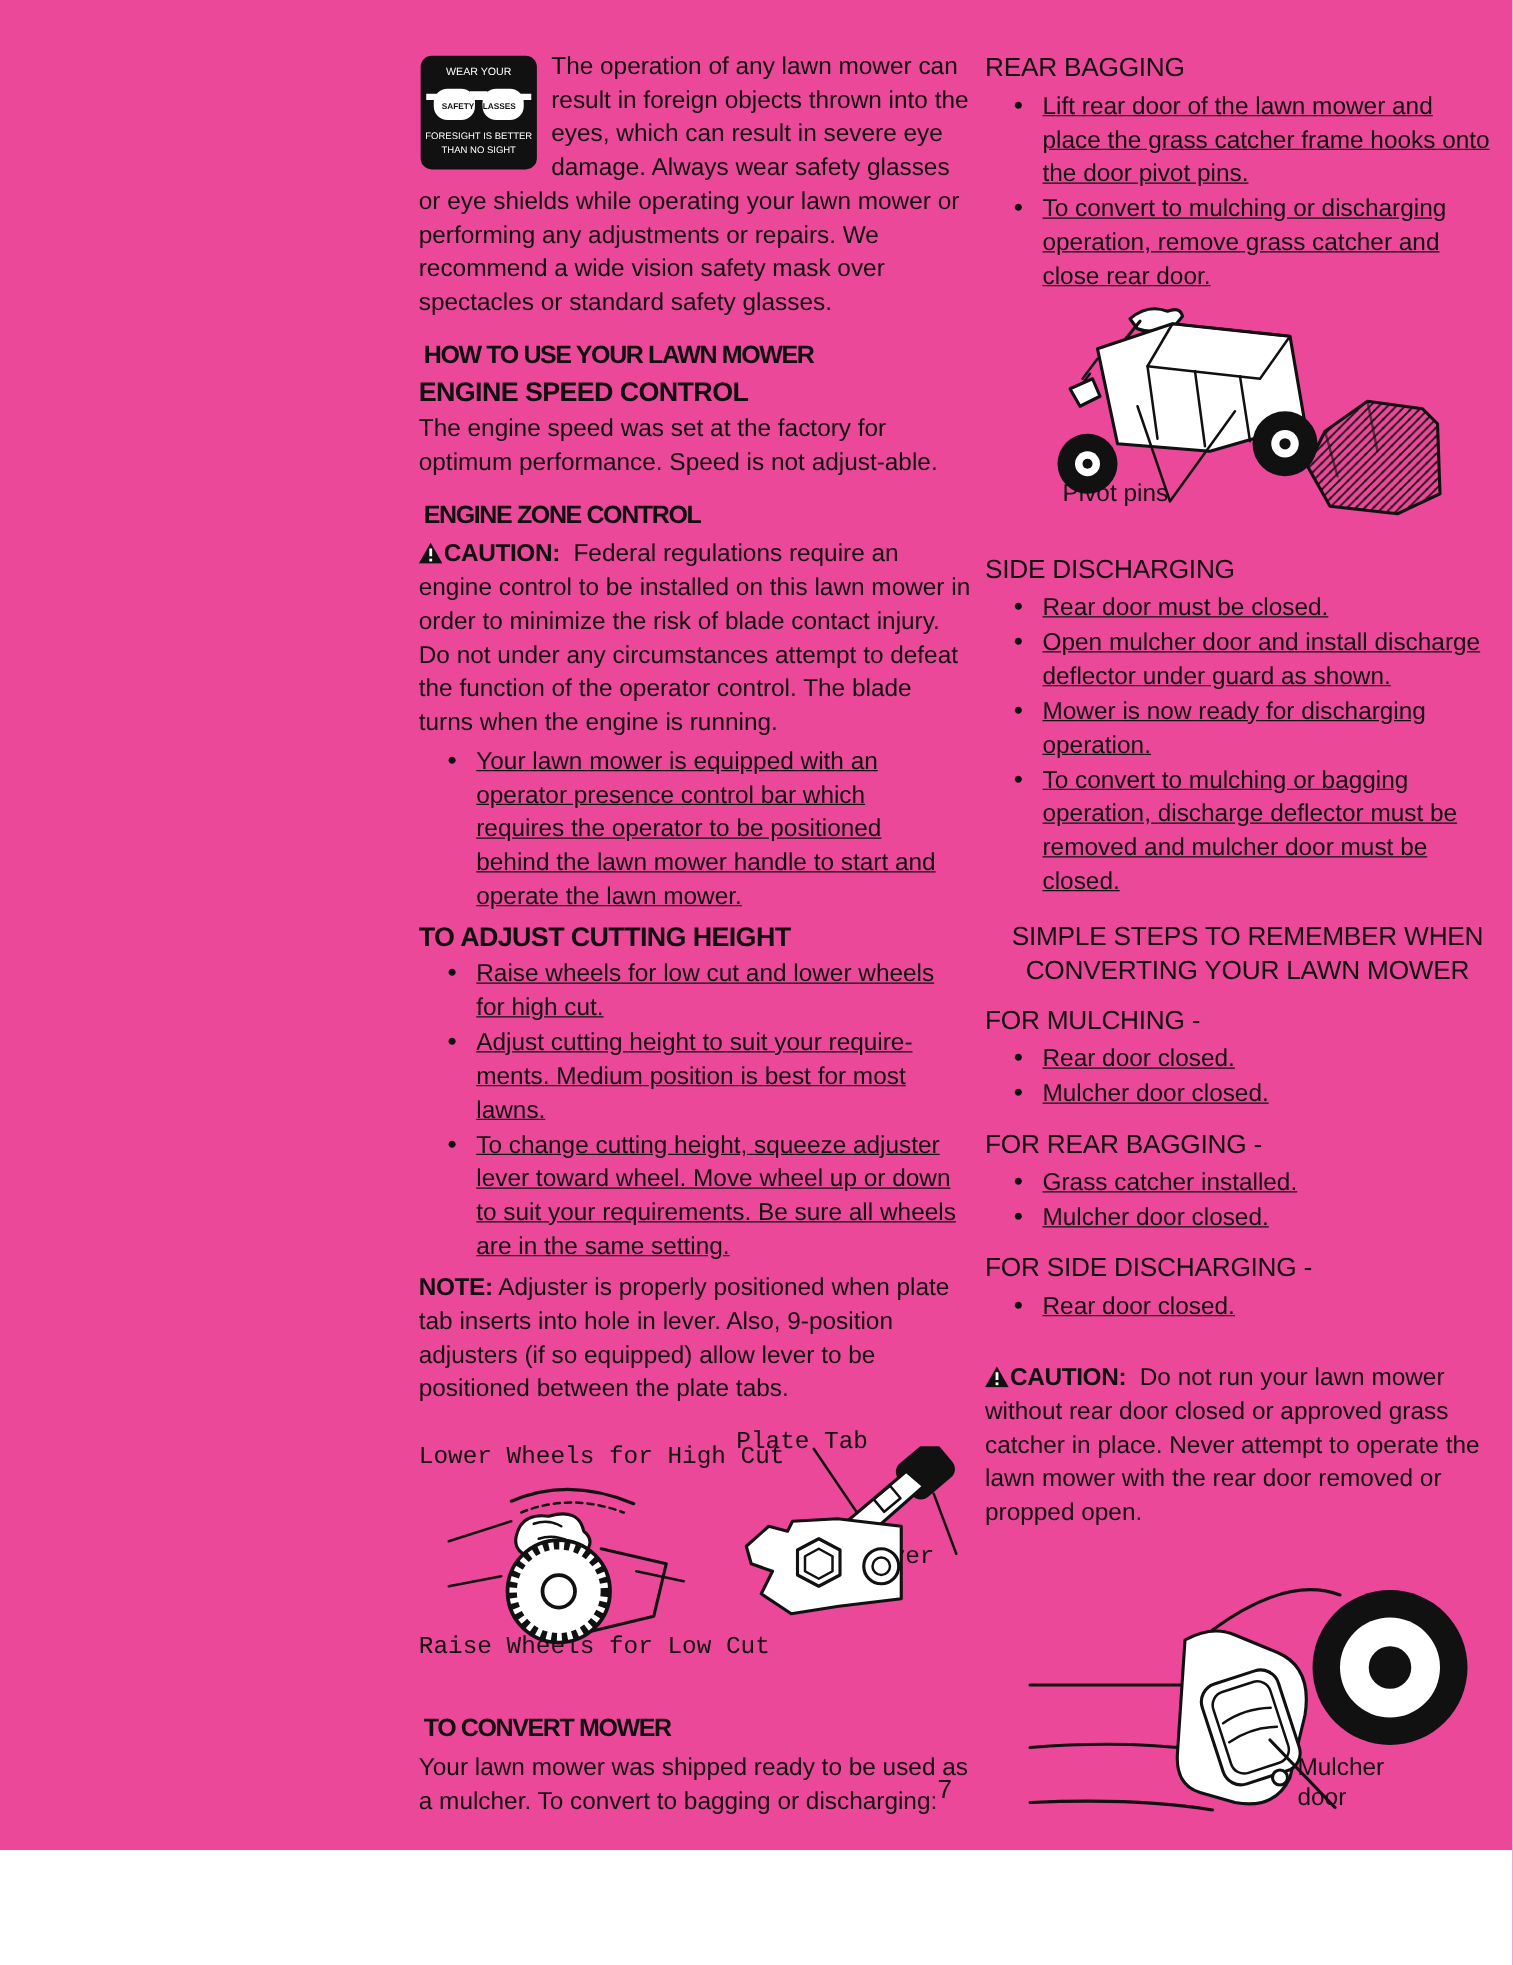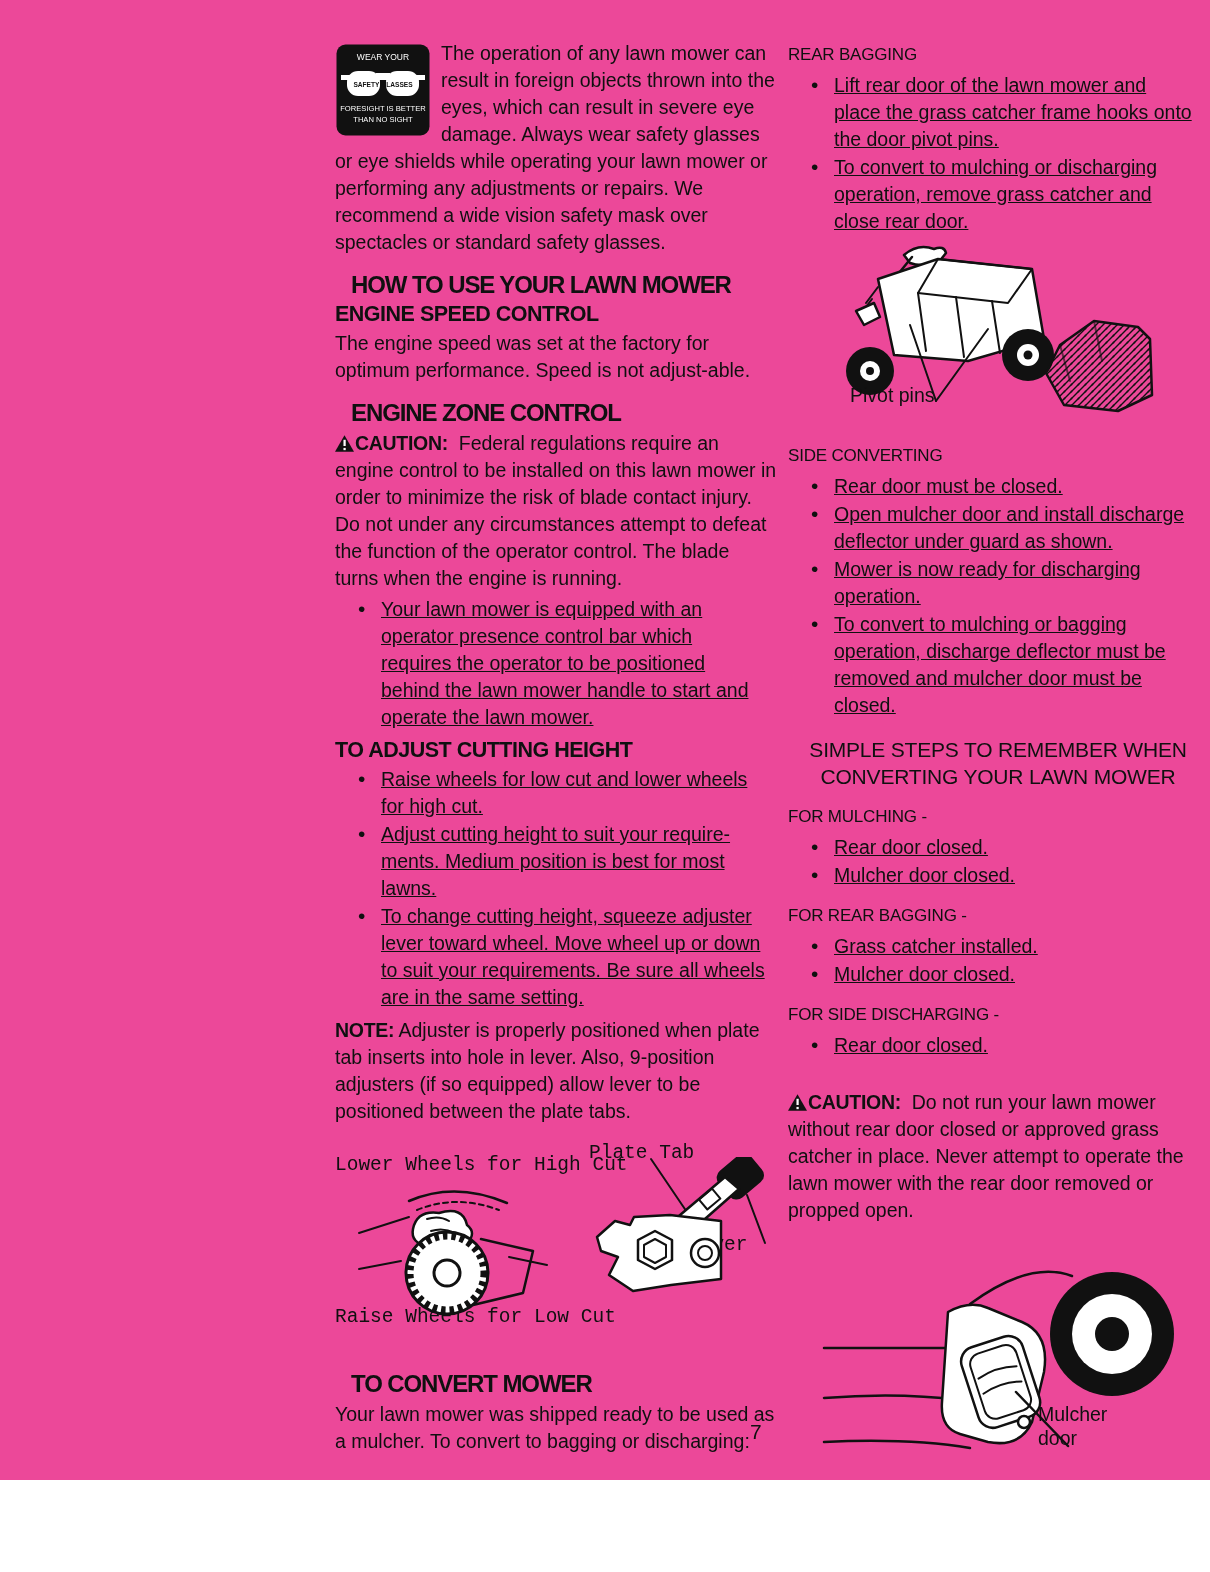--- a/index.html
+++ b/index.html
@@ -5,25 +5,25 @@
   html,body { margin:0; padding:0; background:#ffffff; }
   .page {
     position:relative; width:1210px; height:1480px; background:#ec4899;
     color:#101010; font-family:"Liberation Sans", sans-serif;
     font-size:19.5px; line-height:27px; overflow:hidden;
   }
   .col { position:absolute; }
   .left-col  { left:335px; top:40px;  width:442px; }
   .right-col { left:788px; top:42px;  width:420px; }
 
-  .h1 { font-size:24px; line-height:29px; font-weight:bold; letter-spacing:-1.1px; margin:14px 16px 2px; }
+  .h1 { font-size:20px; line-height:29px; font-weight:bold; letter-spacing:-1.1px; margin:14px 4px 2px; }
   .h1.no-gap { margin-bottom:0; }
   .h2 { font-size:21.5px; line-height:26px; font-weight:bold; letter-spacing:-0.5px; margin:13px 0 3px; }
   .h2.stacked { margin-top:2px; }
-  .h-plain { font-size:17px; line-height:26px; font-weight:normal; letter-spacing:-0.2px; margin:0 0 4px; }
+  .h-plain { font-size:21px; line-height:26px; font-weight:normal; letter-spacing:-0.2px; margin:0 0 4px; }
   .h-plain.mt { margin-top:14px; }
   .center-head { text-align:center; font-size:21px; line-height:27px; margin:17px 18px 10px; letter-spacing:-0.2px; }
 
   p.body { margin:3px 0 10px; }
   p.tight { margin:3px 0 4px; }
 
   ul.bullets { list-style:none; margin:2px 0 6px; padding:0; }
   ul.bullets li { position:relative; padding-left:34px; margin:1px 12px;text-decoration:underline; }
   ul.bullets li::before { content:"\2022"; position:absolute; left:11px; top:-1px; font-size:21px; }
 
@@ -161,21 +161,21 @@
           <circle cx="212" cy="114" r="11" fill="#fff"></circle>
           <circle cx="212" cy="114" r="4.5" fill="#111"></circle>
         <line class="ln2" x1="120" y1="160" x2="94" y2="84"></line>
         <line class="ln2" x1="120" y1="160" x2="172" y2="88"></line>
         <polygon points="244,104 278,80 322,86 334,98 336,154 302,170 248,164 230,132" fill="url(#bagHatch)" stroke="#111" stroke-width="2.5" stroke-linejoin="round"></polygon>
         <path class="ln2" d="M244 104 L254 140 M278 80 L286 120" stroke-opacity="0.6"></path>
       </svg>
       <div class="fig-label" style="left:62px; top:142px">Pivot pins</div>
     </div>
 
-    <div class="h-plain mt">SIDE CONVERTING</div>
+    <div class="h-plain mt">SIDE DISCHARGING</div>
     <ul class="bullets">
       <li>Rear door must be closed.</li>
       <li>Open mulcher door and install discharge deflector under guard as shown.</li>
       <li>Mower is now ready for discharging operation.</li>
       <li>To convert to mulching or bagging operation, discharge deflector must be removed and mulcher door must be closed.</li>
     </ul>
 
     <div class="center-head">SIMPLE STEPS TO REMEMBER WHEN CONVERTING YOUR LAWN MOWER</div>
 
     <div class="h-plain mt">FOR MULCHING -</div>

